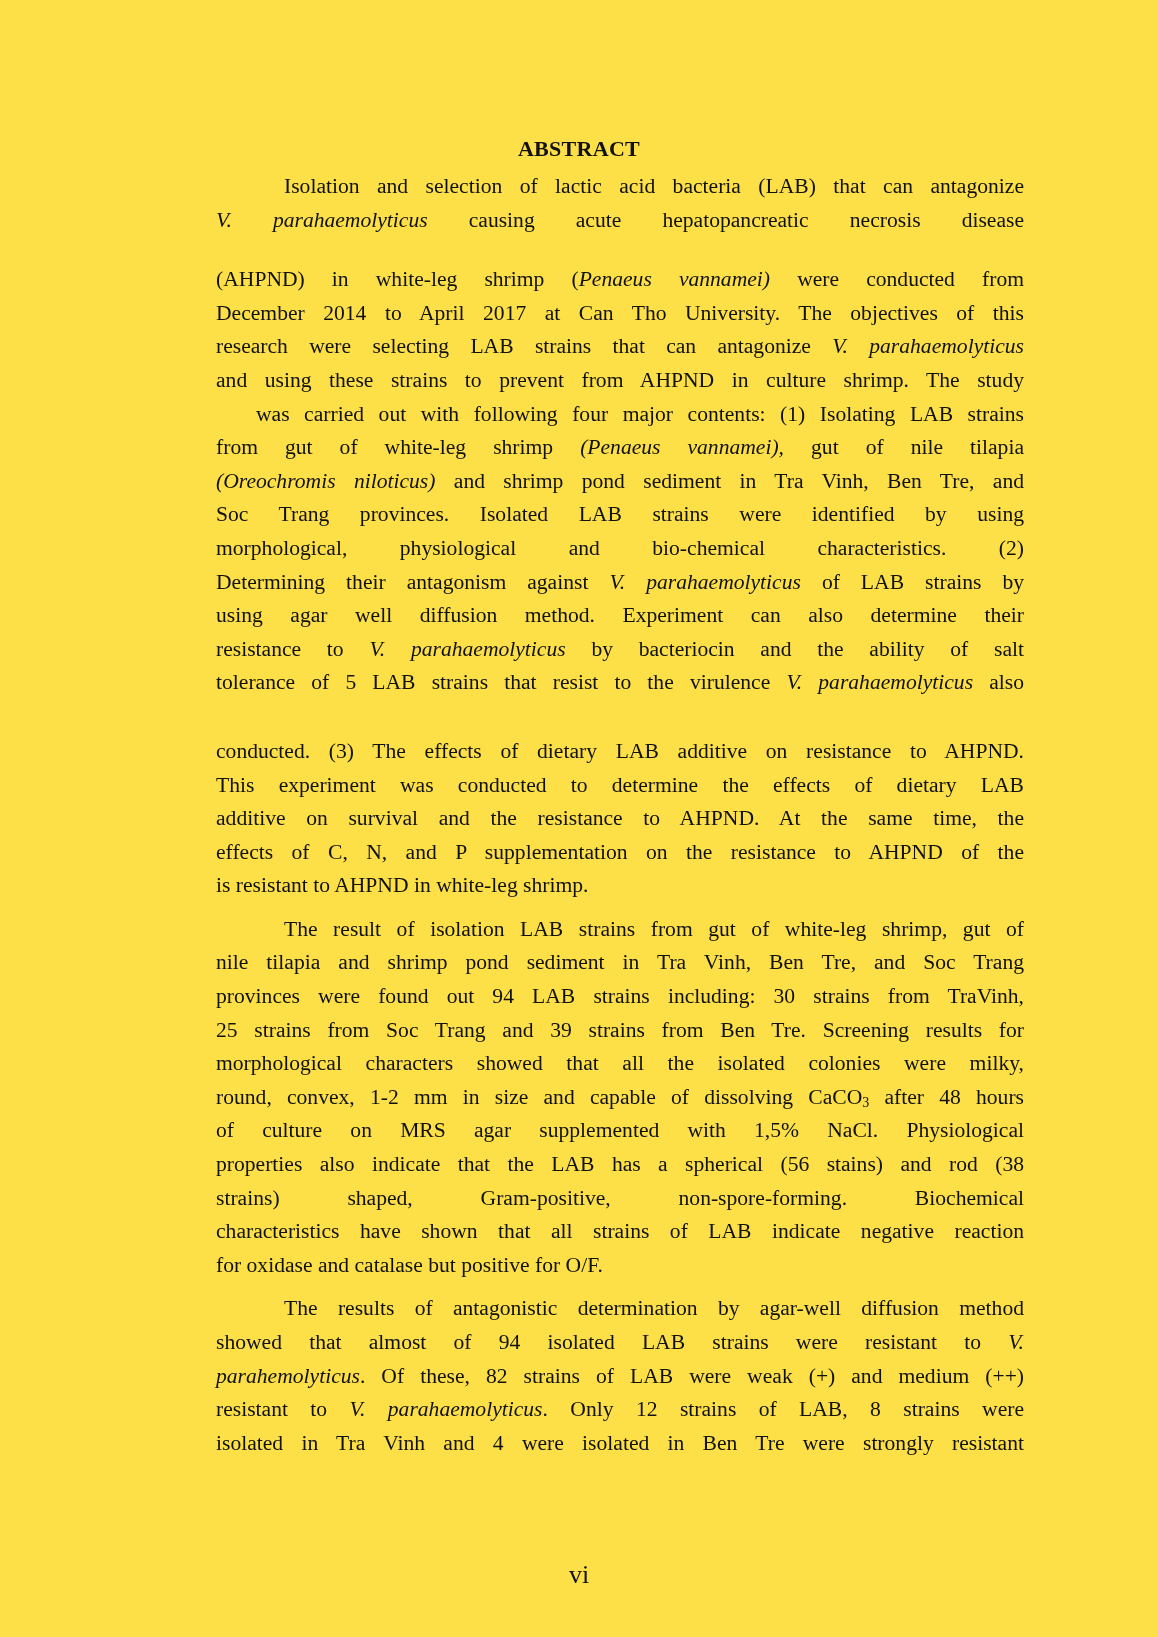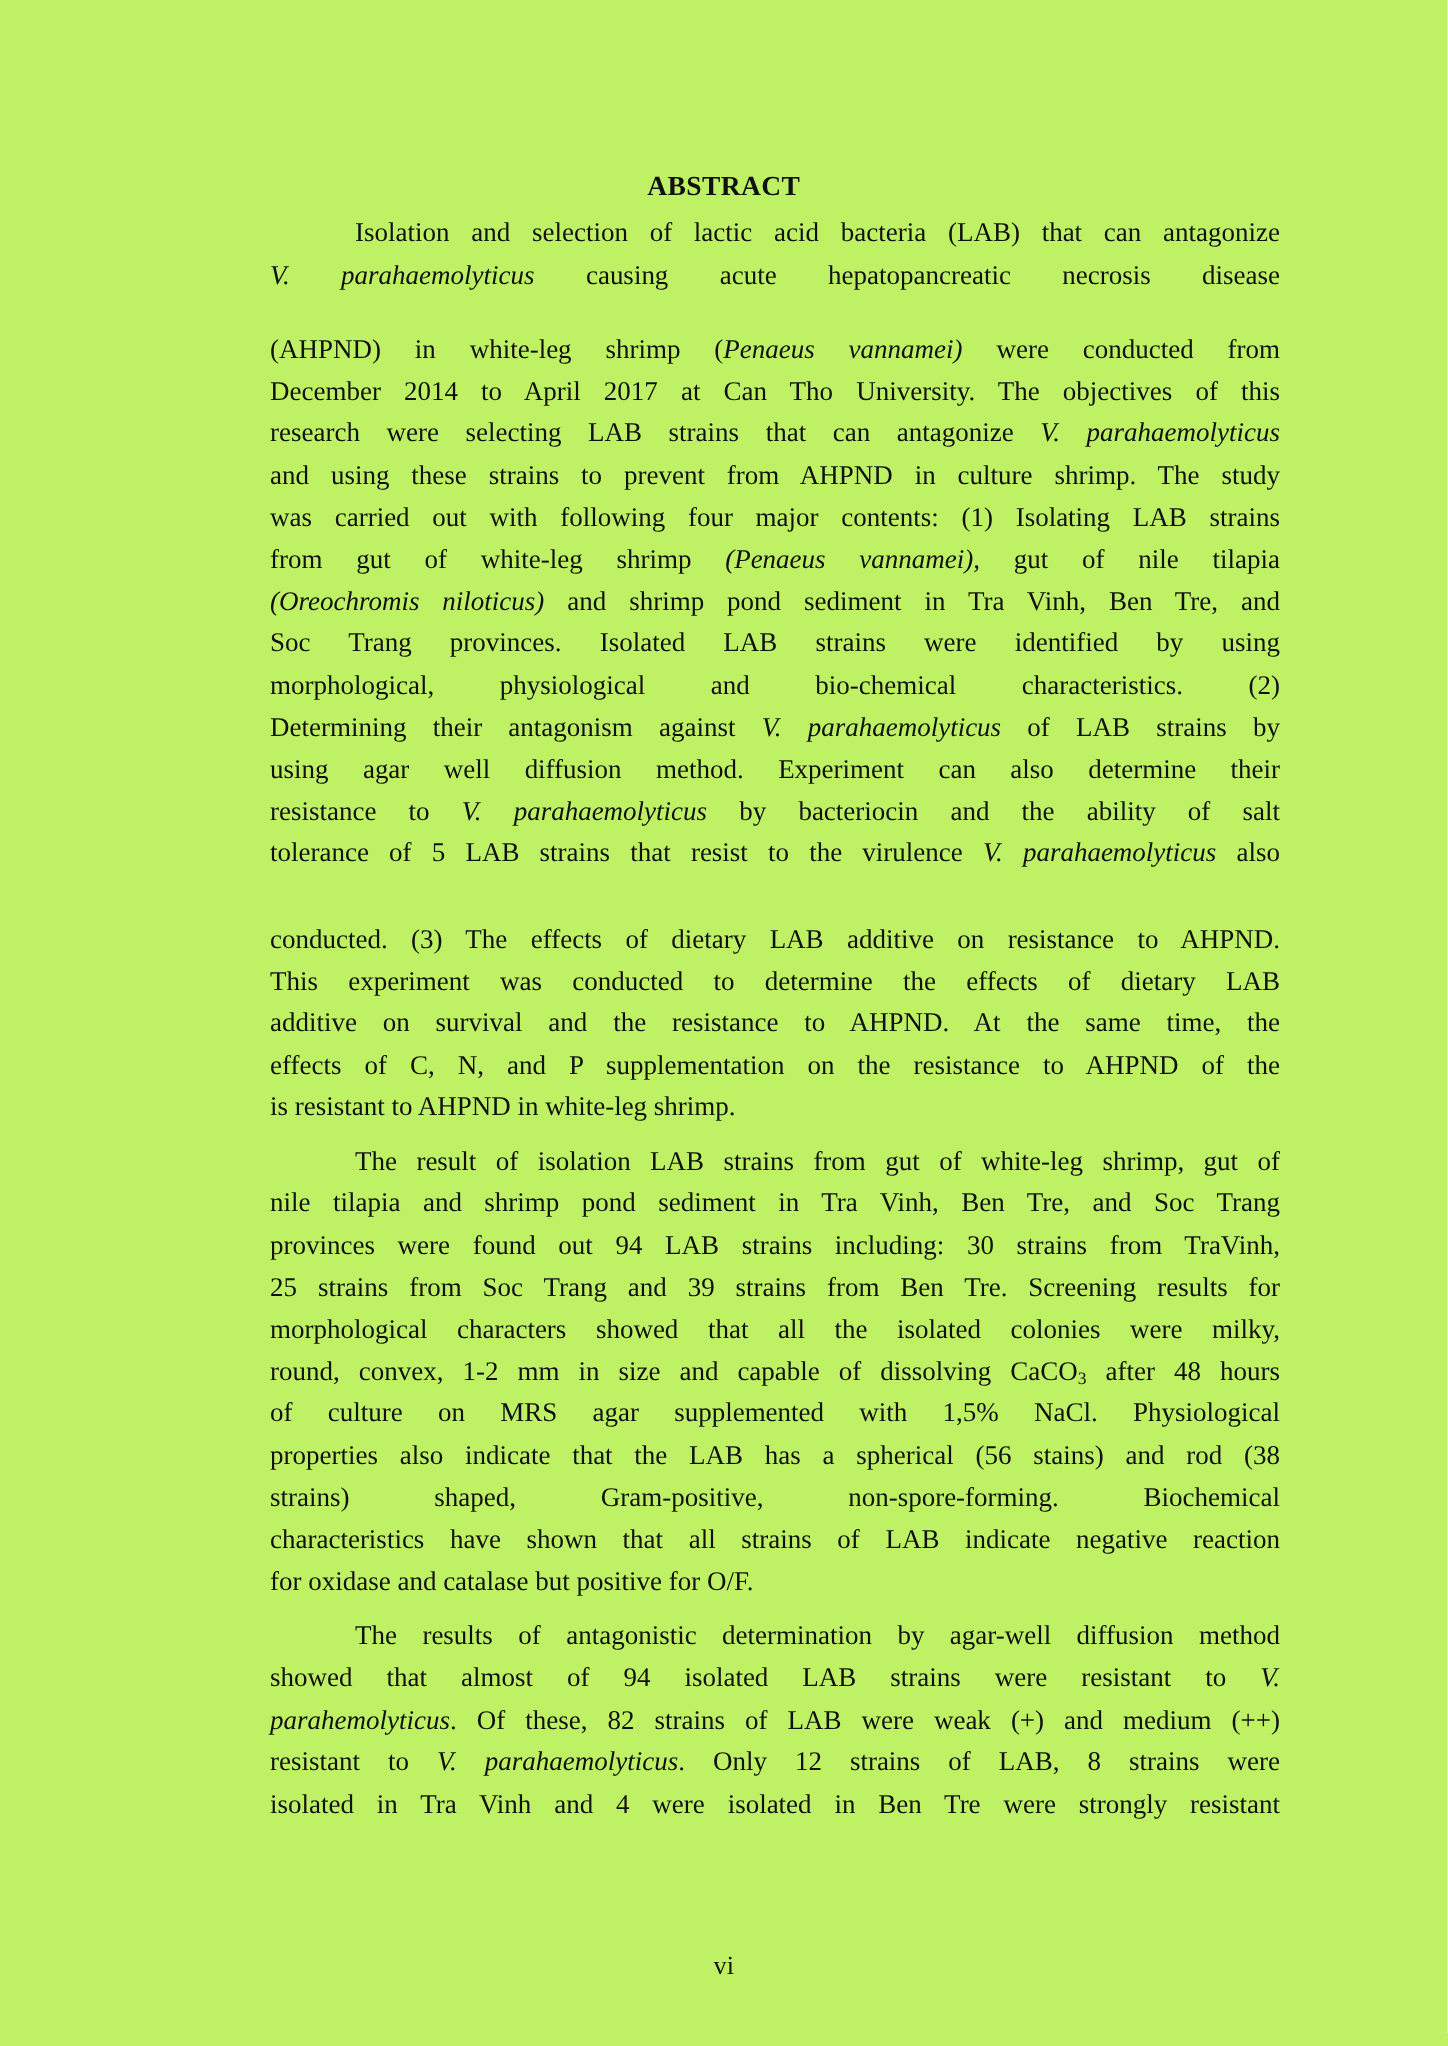--- a/index.html
+++ b/index.html
@@ -1,19 +1,19 @@
 <!DOCTYPE html>
 <html><head>
 <meta charset="utf-8">
 <style>
   html, body { margin: 0; padding: 0; background: #ffffff; }
   body { width: 1158px; height: 1637px; position: relative; overflow: hidden; }
   .page {
     position: absolute; left: 0; top: 0; width: 1158px; height: 1637px;
-    background: #bef264; color: #111111;
+    background: #fde047; color: #111111;
     font-family: "Liberation Serif", "DejaVu Serif", serif;
   }
   .heading {
     position: absolute; top: 136px; left: 0; width: 1158px;
     text-align: center; font-weight: bold; font-size: 22px; letter-spacing: 0.3px;
   }
   .body {
     position: absolute; left: 216px; width: 808px; top: 170px;
     font-size: 21.6px;
   }
@@ -23,37 +23,37 @@
     text-align: justify; text-align-last: justify; white-space: nowrap;
     overflow: visible;
   }
   .line.last { text-align-last: left; }
   .line.indent { padding-left: 68px; }
   .para + .para { margin-top: 10px; }
   .it { font-style: italic; }
   sub.small { font-size: 14px; vertical-align: -3px; line-height: 0; }
   .pagenum {
     position: absolute; top: 1560px; left: 0; width: 1158px;
-    text-align: center; font-size: 21px;
+    text-align: center; font-size: 26px;
   }
 </style>
 </head>
 <body>
 
 <div class="page">
   <div class="heading">ABSTRACT</div>
   <div class="body" id="body">
       <div class="para">
         <span class="line indent" style="white-space: normal;"><span>Isolation and selection of lactic acid bacteria (LAB) that can antagonize</span></span>
         <span class="line" style="white-space: normal;"><span class="it">V. parahaemolyticus</span><span> causing acute hepatopancreatic necrosis disease</span></span>
         <span class="line" style="white-space: normal; margin-top: 26px;"><span>(AHPND) in white-leg shrimp (</span><span class="it">Penaeus vannamei)</span><span> were conducted from</span></span>
         <span class="line" style="white-space: normal;"><span>December 2014 to April 2017 at Can Tho University. The objectives of this</span></span>
         <span class="line" style="white-space: normal;"><span>research were selecting LAB strains that can antagonize </span><span class="it">V. parahaemolyticus</span></span>
         <span class="line" style="white-space: normal;"><span>and using these strains to prevent from AHPND in culture shrimp. The study</span></span>
-        <span class="line" style="white-space: normal;"><span>was carried out with following four major contents: (1) Isolating LAB strains</span></span>
+        <span class="line" style="white-space: normal; margin-left: 40px;"><span>was carried out with following four major contents: (1) Isolating LAB strains</span></span>
         <span class="line" style="white-space: normal;"><span>from gut of white-leg shrimp </span><span class="it">(Penaeus vannamei),</span><span> gut of nile tilapia</span></span>
         <span class="line" style="white-space: normal;"><span class="it">(Oreochromis niloticus)</span><span> and shrimp pond sediment in Tra Vinh, Ben Tre, and</span></span>
         <span class="line" style="white-space: normal;"><span>Soc Trang provinces. Isolated LAB strains were identified by using</span></span>
         <span class="line" style="white-space: normal;"><span>morphological, physiological and bio-chemical characteristics. (2)</span></span>
         <span class="line" style="white-space: normal;"><span>Determining their antagonism against </span><span class="it">V. parahaemolyticus</span><span> of LAB strains by</span></span>
         <span class="line" style="white-space: normal;"><span>using agar well diffusion method. Experiment can also determine their</span></span>
         <span class="line" style="white-space: normal;"><span>resistance to </span><span class="it">V. parahaemolyticus</span><span> by bacteriocin and the ability of salt</span></span>
         <span class="line" style="white-space: normal;"><span>tolerance of 5 LAB strains that resist to the virulence </span><span class="it">V. parahaemolyticus</span><span> also</span></span>
         <span class="line" style="white-space: normal; margin-top: 35px;"><span>conducted. (3) The effects of dietary LAB additive on  resistance to AHPND.</span></span>
         <span class="line" style="white-space: normal;"><span>This experiment was conducted to determine the effects of dietary LAB</span></span>

